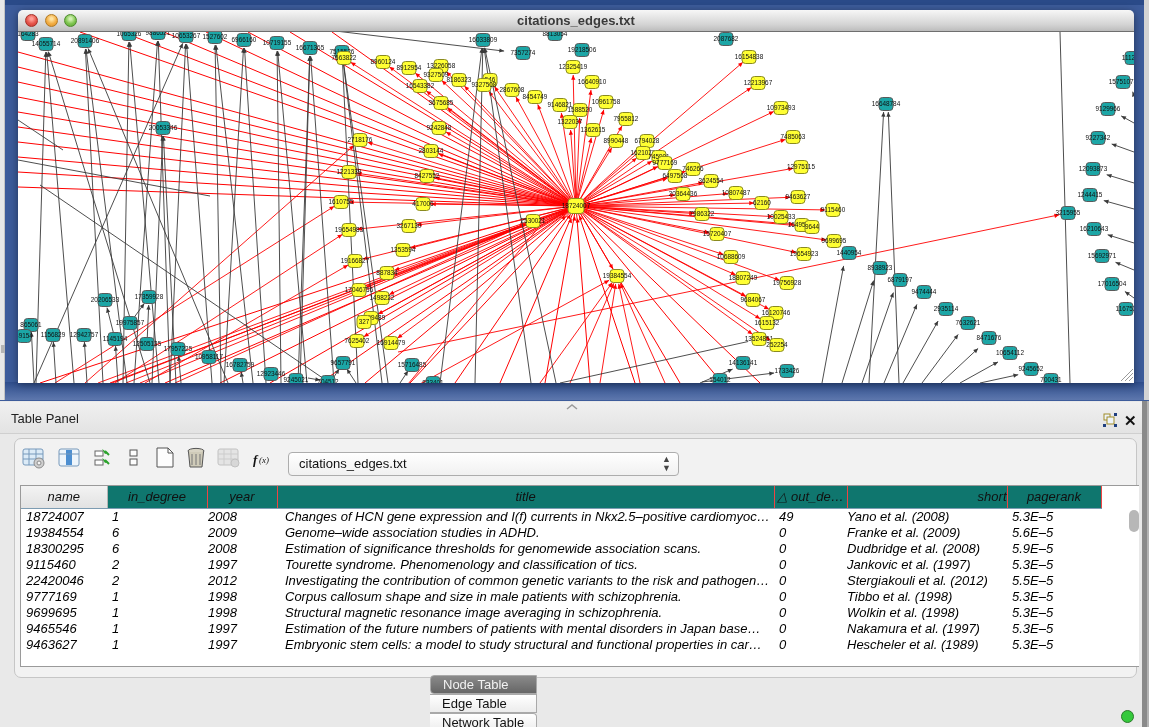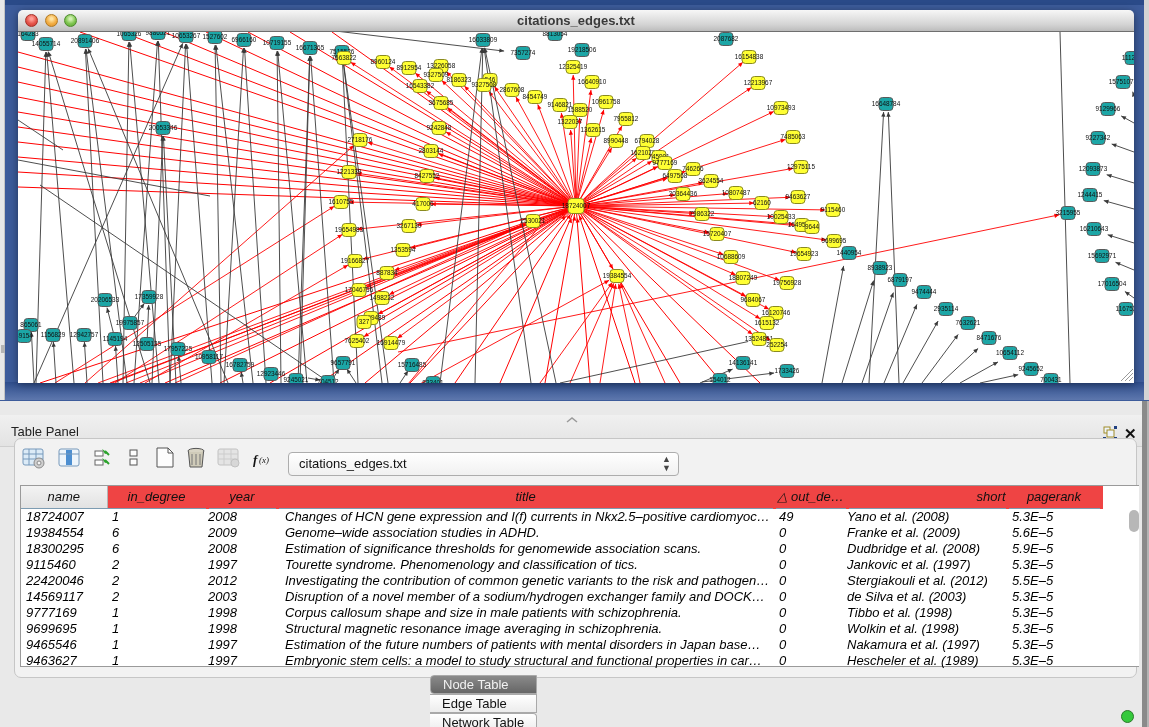--- a/index.html
+++ b/index.html
@@ -17,33 +17,33 @@
 #titlebar .t { position:absolute; left:0; right:0; top:3px; text-align:center; font-size:13px; font-weight:bold; color:#3a3a3a; }
 .tl { position:absolute; top:4px; width:13px; height:13px; border-radius:50%; }
 .tl.r { left:7px; background:radial-gradient(circle at 50% 35%, #ff9d95 12%, #e5544a 55%, #c33a31); border:1px solid #a52f27; }
 .tl.y { left:27px; background:radial-gradient(circle at 50% 35%, #ffe3a0 12%, #f2ad43 55%, #d98f2b); border:1px solid #b27a22; }
 .tl.g { left:46px; background:radial-gradient(circle at 50% 35%, #d2f0b2 12%, #7ec54f 55%, #5ba336); border:1px solid #4c8a2c; }
 #canvas { position:absolute; left:0; top:22px; width:1116px; height:351px; background:#ffffff; overflow:hidden; }
 .lefticon { position:absolute; left:1px; top:345px; width:4px; height:8px; background:#b5b5b5; }
 
 
 #tp { position:absolute; left:0; top:401px; width:1149px; height:326px; background:#e9e9e9; }
-#tp .bar { position:absolute; left:0; top:14px; width:1149px; height:32px; background:linear-gradient(#f0f0f0,#e3e3e3); border-bottom:1px solid #cfcfcf; }
+#tp .bar { position:absolute; left:0; top:1px; width:1149px; height:32px; background:linear-gradient(#f0f0f0,#e3e3e3); border-bottom:1px solid #cfcfcf; }
 #tp .bar .cap { position:absolute; left:11px; top:9px; font-size:13px; color:#222; }
 #tp .rightstrip2 { position:absolute; left:1142px; top:0; width:5px; height:327px; background:#8a8a8a; }
 #tp .rightstrip3 { position:absolute; left:1147px; top:0; width:2px; height:327px; background:#b4b4b4; }
 #floaticon { position:absolute; left:1103px; top:11px; width:14px; height:14px; }
 #closeicon { position:absolute; left:1124px; top:10px; width:13px; height:15px; font-size:15px; font-weight:bold; color:#111; }
 #panel { position:absolute; left:14px; top:37px; width:1123px; height:240px; background:#f2f2f2; border:1px solid #c6c6c6; border-radius:7px; }
 #toolbar { position:absolute; left:0px; top:8px; height:30px; width:100%; }
 #combo { position:absolute; left:273px; top:5px; width:391px; height:24px; background:linear-gradient(#ffffff,#f1f1f1); border:1px solid #adadad; border-radius:4px; font-size:13px; color:#111; line-height:22px; padding-left:10px; }
 #combo .arr { position:absolute; right:7px; top:2px; font-size:9px; color:#444; line-height:9px; text-align:center; }
 #tbl { position:absolute; left:5px; top:46px; width:1119px; height:182px; background:#ffffff; border-top:1px solid #9a9a9a; border-left:1px solid #9a9a9a; border-bottom:1px solid #9a9a9a;font-style:italic; }
 table { border-collapse:collapse; table-layout:fixed; width:1078px; margin-left:0; font-size:13px; }
-th { height:22px; font-weight:normal; color:#111; background:#ef4444; border-right:3px solid #ef4444; border-bottom:1px solid #7d9cb2; overflow:hidden; white-space:nowrap; }
+th { height:22px; font-weight:normal; color:#111; background:#0f766e; border-right:1px solid #ef4444; border-bottom:1px solid #7d9cb2; overflow:hidden; white-space:nowrap; }
 th.c0 { background:linear-gradient(#f3f3f3,#e2e2e2); border-right:1px solid #b5b5b5; }
 td { height:16px; color:#000; padding:0; overflow:hidden; white-space:nowrap; }
 .c0 { width:86px; } .c1 { width:100px; } .c2 { width:70px; } .c3 { width:497px; }
 .c4 { width:73px; } .c5 { width:160px;text-align:right; } .c6 { width:94px; }
 td.c0 { padding-left:5px; } td.c1 { padding-left:5px; } td.c2 { padding-left:1px; }
 td.c3 { padding-left:8px; } td.c4 { padding-left:5px; } td.c5 { text-align:left;margin-top:8px; } td.c6 { padding-left:5px; }
 #vsb { position:absolute; left:1108px; top:24px; width:10px; height:22px; background:#b7b7b7; border-radius:5px; }
 
 #tabs { position:absolute; left:415px; top:236px; height:19px; display:flex; font-size:13px;flex-direction:column; }
 #tabs .seg { height:19px; line-height:18px; padding:0 12px; border:1px solid #a9a9a9; border-left:none; background:linear-gradient(#ffffff,#ececec); color:#111; }
@@ -812,29 +812,20 @@
 <tr>
                 <td class="c0">22420046</td>
                 <td class="c1">2</td>
                 <td class="c2">2012</td>
                 <td class="c3">Investigating the contribution of common genetic variants to the risk and pathogen…</td>
                 <td class="c4">0</td>
                 <td class="c5">Stergiakouli et al. (2012)</td>
                 <td class="c6">5.5E–5</td>
               </tr>
 <tr>
-                <td class="c0">14569117</td>
-                <td class="c1">2</td>
-                <td class="c2">2003</td>
-                <td class="c3">Disruption of a novel member of a sodium/hydrogen exchanger family and DOCK…</td>
-                <td class="c4">0</td>
-                <td class="c5">de Silva et al. (2003)</td>
-                <td class="c6">5.3E–5</td>
-              </tr>
-<tr>
                 <td class="c0">9777169</td>
                 <td class="c1">1</td>
                 <td class="c2">1998</td>
                 <td class="c3">Corpus callosum shape and size in male patients with schizophrenia.</td>
                 <td class="c4">0</td>
                 <td class="c5">Tibbo et al. (1998)</td>
                 <td class="c6">5.3E–5</td>
               </tr>
 <tr>
                 <td class="c0">9699695</td>

